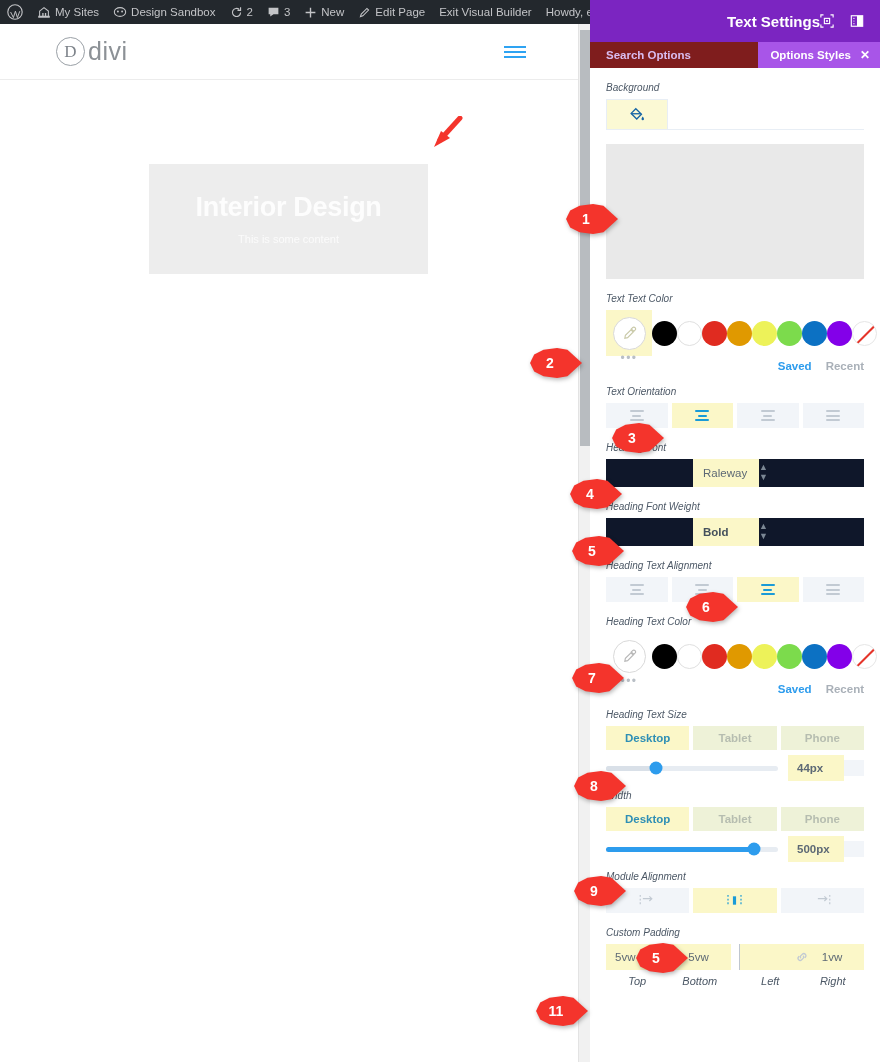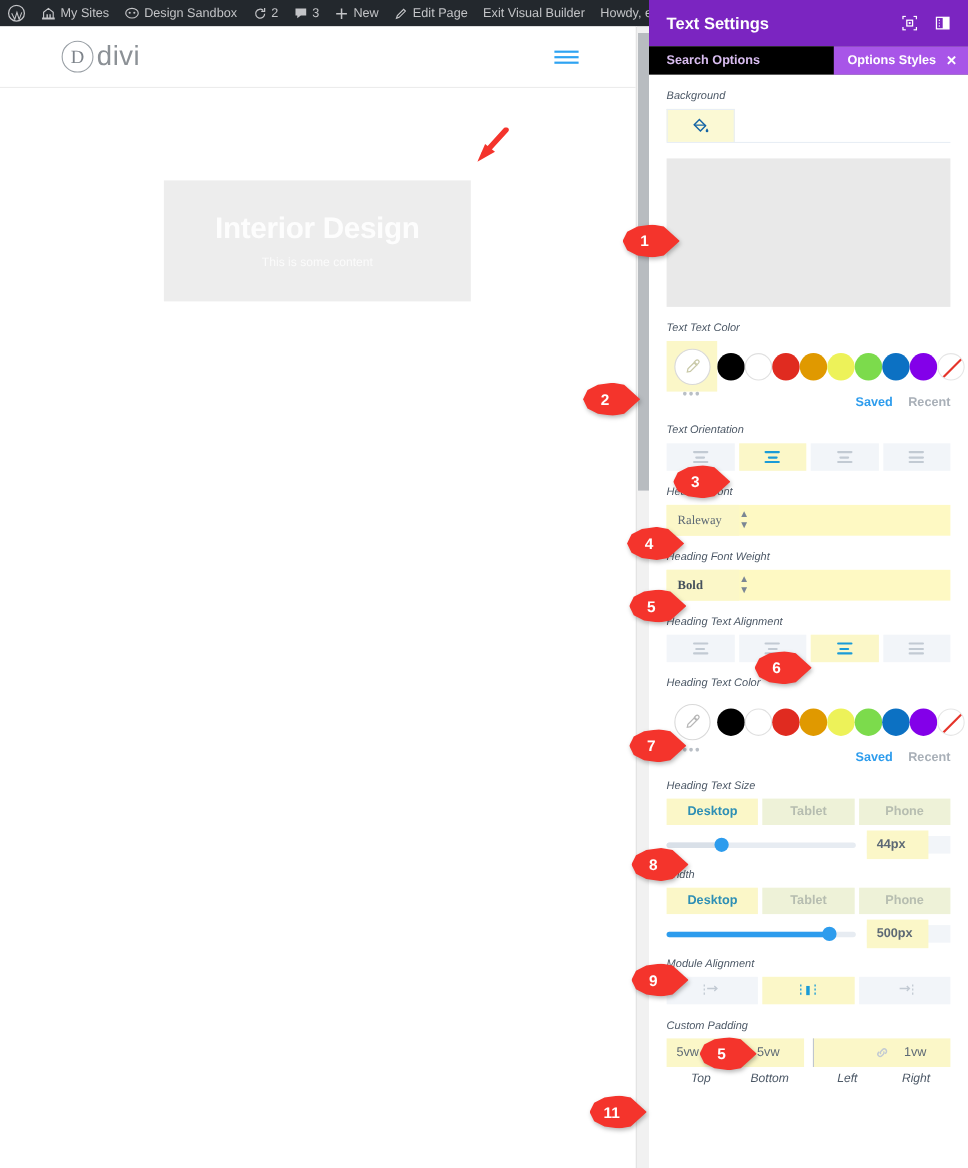--- a/index.html
+++ b/index.html
@@ -74,29 +74,29 @@
     background: #b8bcc0; border-radius: 0;
   }
 
   
   .panel {
     position: absolute; left: 590px; top: 0; width: 290px; height: 1062px;
     background: #ffffff; display: flex; flex-direction: column;
   }
   .panel-top {
     height: 42px; background: #7b25c1;
-    display: flex; align-items: center; justify-content: space-between;
+    display: flex; align-items: center; justify-content: flex-end;
     padding: 0 16px;
   }
   .panel-title { color: #fff; font-size: 15px; font-weight: bold; }
   .panel-top-icons { display: flex; align-items: center; gap: 16px; }
   .panel-top-icons span { display: flex; cursor: pointer; }
 
   .panel-search {
-    height: 26px; background: #000000; display: flex;
+    height: 26px; background: #7f1d1d; display: flex;
     align-items: center; justify-content: space-between; padding-left: 16px;
   }
   .search-ph { color: #d9bdf0; font-size: 11.5px; font-weight: bold; }
   .mod-badge {
     background: #a855e8; color: #fff; font-size: 11.5px; font-weight: bold;
     height: 26px; display: flex; align-items: center; gap: 9px;
     padding: 0 10px 0 12px;
   }
   .mod-badge .x { font-size: 12px; }
 
@@ -166,22 +166,22 @@
   .lines { display: flex; flex-direction: column; gap: 2.5px; align-items: center; }
   .lines i { display: block; height: 2px; background: #c2cad3; border-radius: 1px; }
   .seg-btn.active .lines i { background: #1a9bd7; }
   .l-left i:nth-child(1){width:14px}.l-left i:nth-child(2){width:9px}.l-left i:nth-child(3){width:14px}
   .l-ctr i:nth-child(1){width:14px}.l-ctr i:nth-child(2){width:9px}.l-ctr i:nth-child(3){width:14px}
   .l-right i:nth-child(1){width:14px}.l-right i:nth-child(2){width:9px}.l-right i:nth-child(3){width:14px}
   .l-just i{width:14px}
 
   
   .select {
-    height: 28px; background: #fef9c3; display: flex; align-items: center;
-    justify-content: flex-start; padding: 0 9px 0 0; position: relative; font-family: Liberation Serif, serif;
+    height: 28px; background: #0f172a; display: flex; align-items: center;
+    justify-content: center; padding: 0 9px 0 0; position: relative;
   }
   .select .val {
     background: #fbf7c8; height: 28px; display: flex; align-items: center;
     padding: 0 10px; font-size: 11.5px; color: #5d6975; min-width: 66px;
   }
   .select .val.bold { font-weight: bold; color: #44505c; }
   .select .caret { font-size: 9px; color: #7b8794; line-height: 1.1; }
 
   
   .devtabs { display: flex; gap: 4px; }

